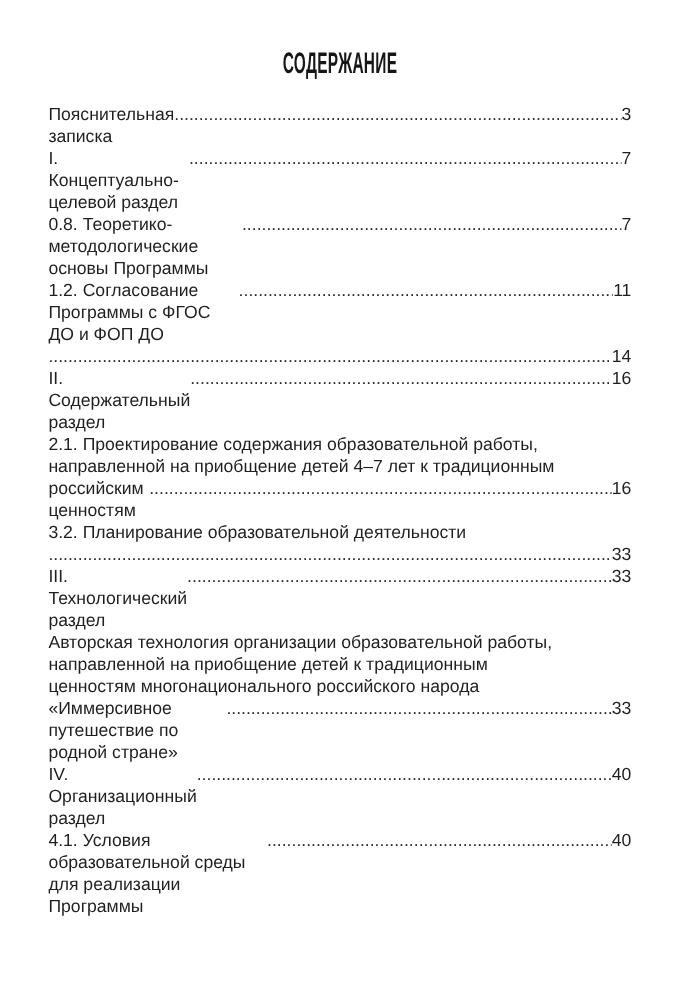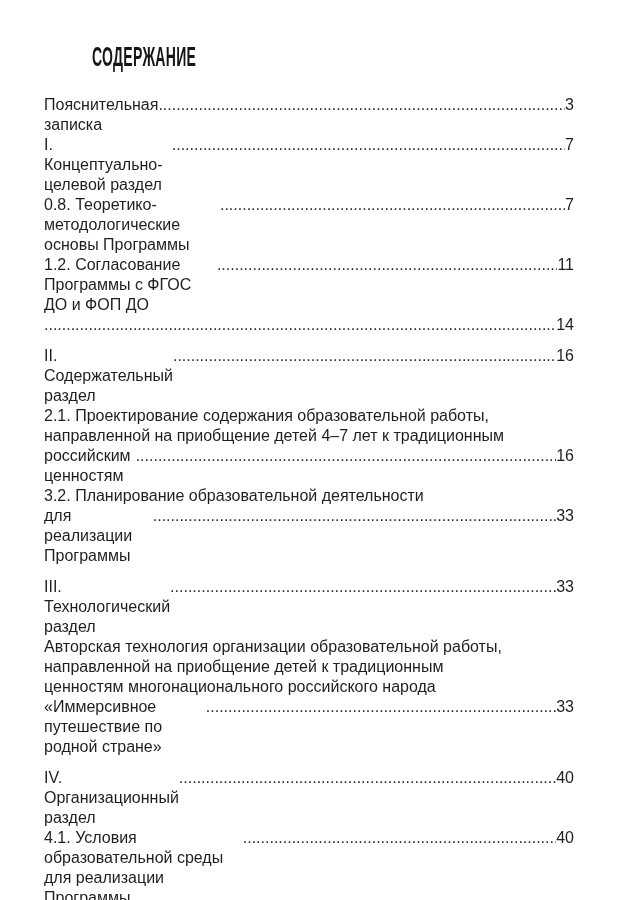--- a/index.html
+++ b/index.html
@@ -8,36 +8,37 @@
     width: 624px;
     height: 900px;
     background: #ffffff;
     box-sizing: border-box;
     padding: 44px 50px 0 44px;
     font-family: "Liberation Sans", sans-serif;
     color: #1f1f1f;
     overflow: hidden;
   }
   .title-wrap {
+    text-align: center;
     height: 26px;
     margin-bottom: 25px;
   }
   .title {
     display: inline-block;
     font-weight: 700;
     font-size: 27px;
     line-height: 26px;
     letter-spacing: 0.5px;
     color: #161616;
     transform: scaleX(0.52);
     transform-origin: 50% 50%;
     white-space: nowrap;
   }
   .toc { }
-  .group + .group { margin-top: 11px; }
+  .group + .group { }
   .row {
     display: flex;
     align-items: baseline;
     font-size: 16px;
     line-height: 20px;
     white-space: pre-wrap;
   }
   .seg.b { font-weight: 400; }
   .seg.r { }
   .dots {
@@ -66,21 +67,21 @@
         <div class="row"><span class="seg r">0.8. Теоретико-методологические основы Программы</span><span class="dots"></span><span class="pg">7</span></div>
         <div class="row"><span class="seg r">1.2. Согласование Программы с ФГОС ДО и ФОП ДО</span><span class="dots"></span><span class="pg">11</span></div>
         <div class="row"><span class="dots"></span><span class="pg">14</span></div>
       </div>
       <div class="group">
         <div class="row"><span class="seg b">II.&nbsp; Содержательный раздел</span><span class="dots"></span><span class="pg">16</span></div>
         <div class="row"><span class="seg r">2.1. Проектирование содержания образовательной работы,</span></div>
         <div class="row"><span class="seg r">направленной на приобщение детей 4–7 лет к традиционным</span></div>
         <div class="row"><span class="seg r">российским ценностям</span><span class="dots"></span><span class="pg">16</span></div>
         <div class="row"><span class="seg r">3.2. Планирование образовательной деятельности</span></div>
-        <div class="row"><span class="seg r">для реализации Программы</span><span class="dots"></span><span class="pg">33</span></div>
+        <div class="row"><span class="dots"></span><span class="pg">33</span></div>
       </div>
       <div class="group">
         <div class="row"><span class="seg b">III.&nbsp; Технологический раздел&nbsp;</span><span class="dots"></span><span class="pg">33</span></div>
         <div class="row"><span class="seg r">Авторская технология организации образовательной работы,</span></div>
         <div class="row"><span class="seg r">направленной на приобщение детей к традиционным</span></div>
         <div class="row"><span class="seg r">ценностям многонационального российского народа</span></div>
         <div class="row"><span class="seg r">«Иммерсивное путешествие по родной стране»&nbsp;</span><span class="dots"></span><span class="pg">33</span></div>
       </div>
       <div class="group">
         <div class="row"><span class="seg b">IV.&nbsp; Организационный раздел</span><span class="dots"></span><span class="pg">40</span></div>

